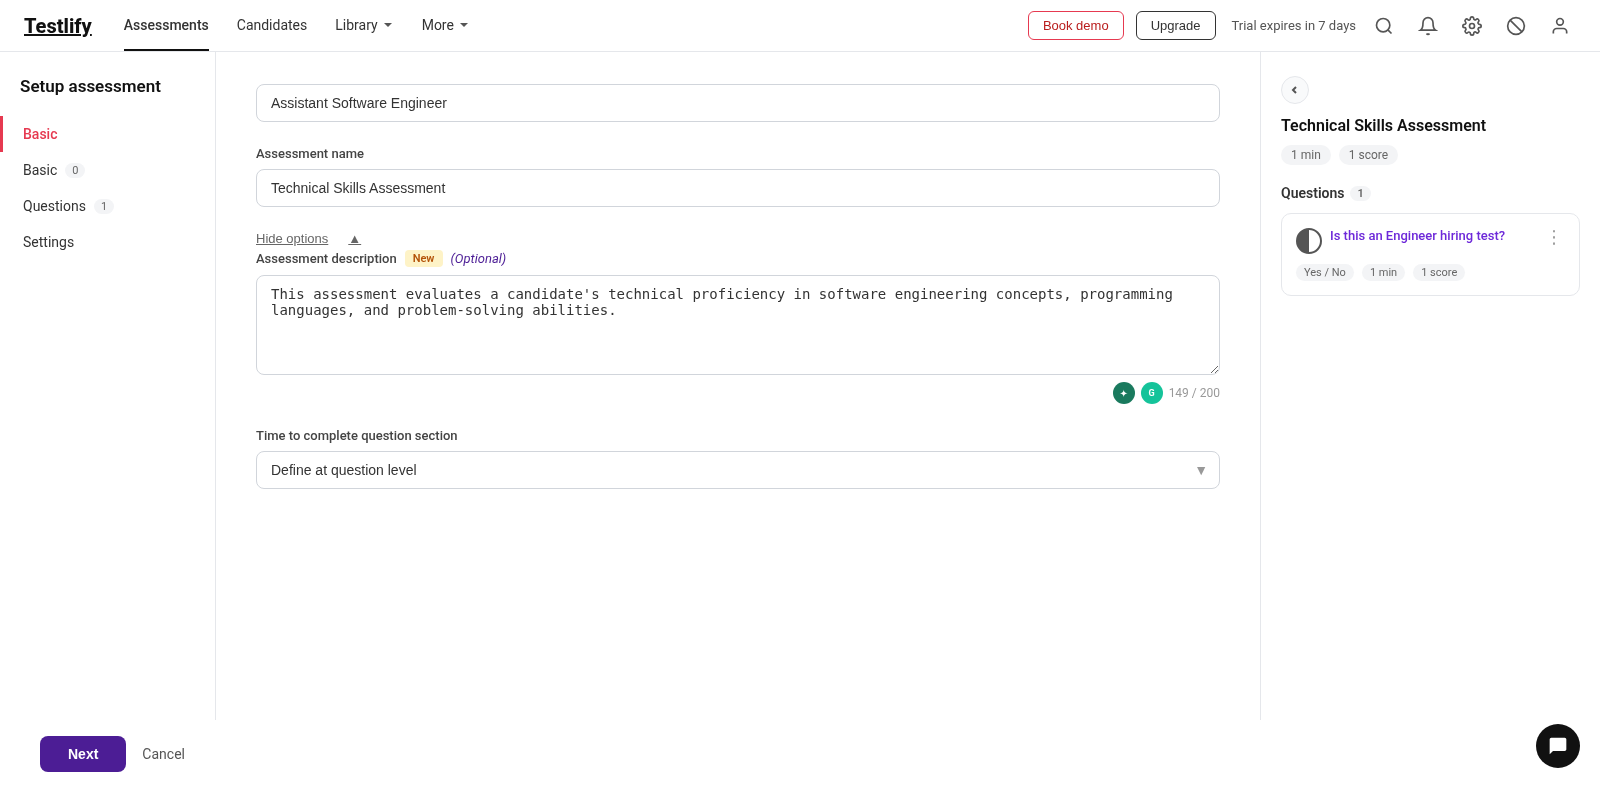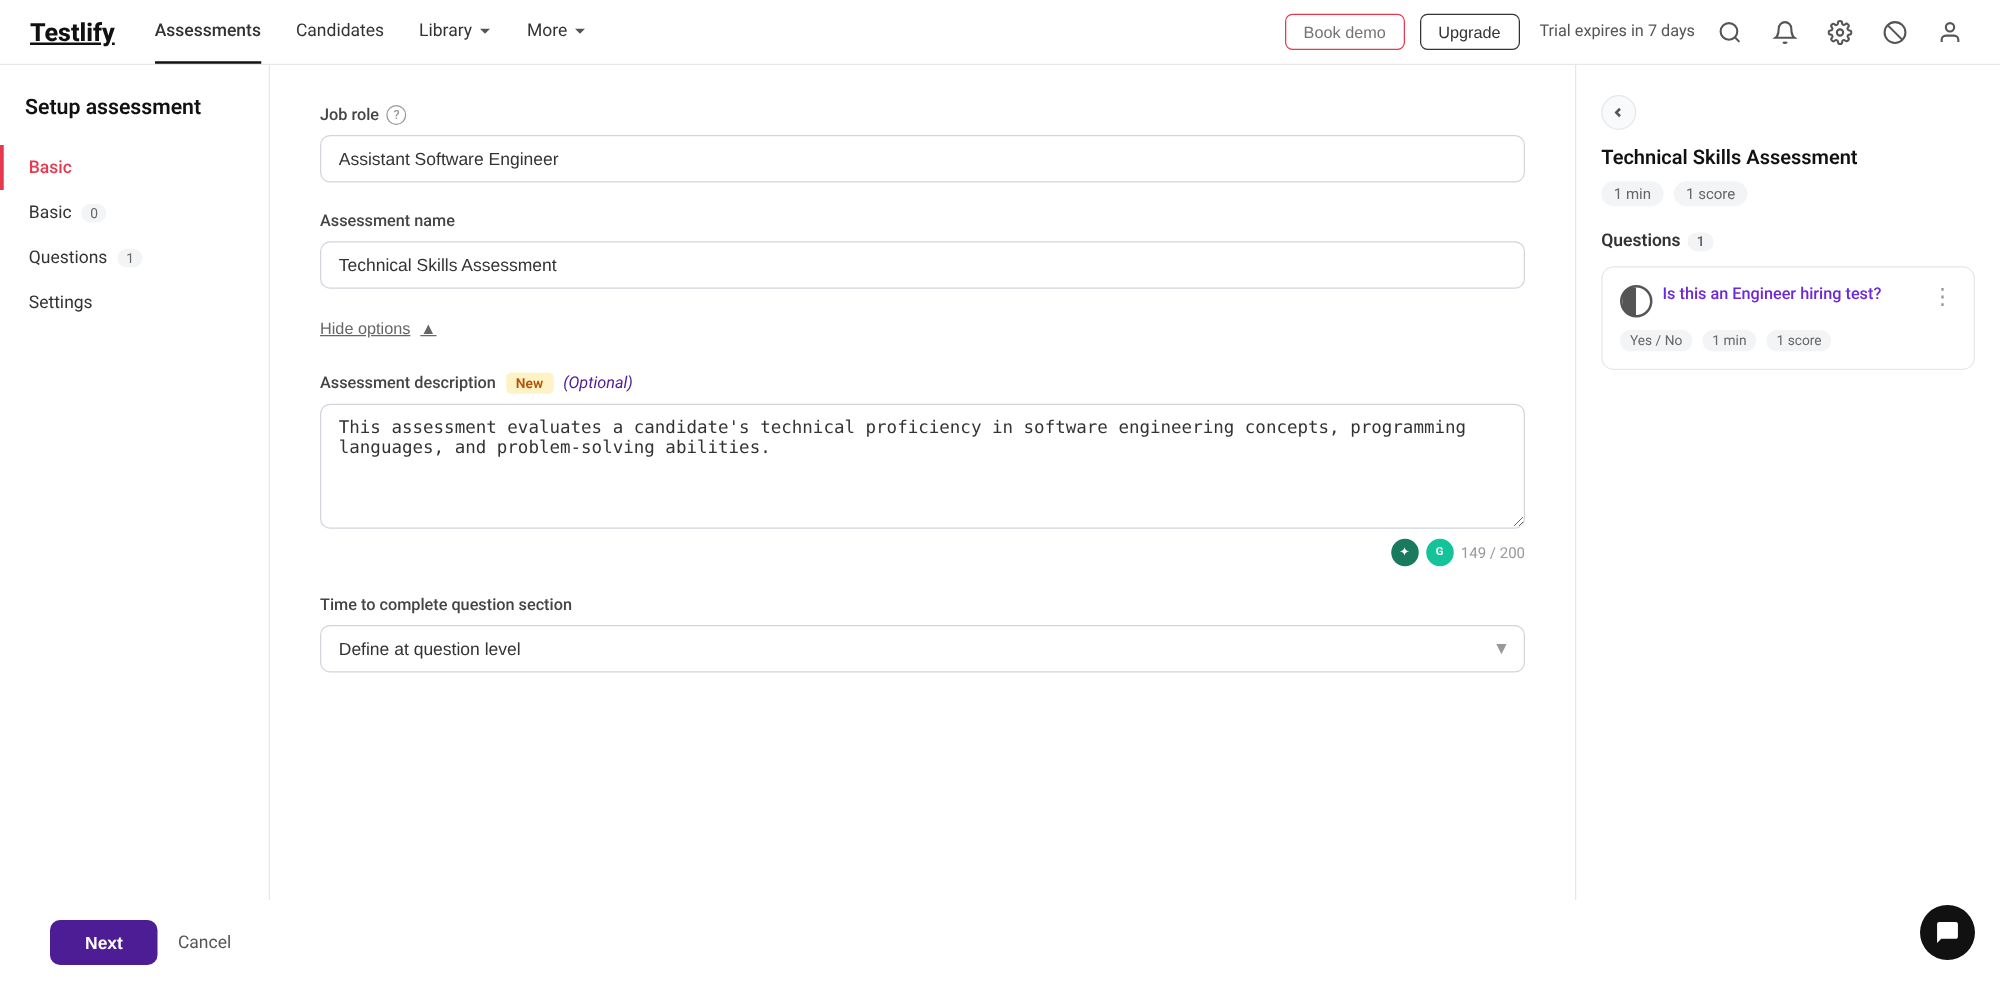--- a/index.html
+++ b/index.html
@@ -17,21 +17,21 @@
     .nav-links { display: flex; align-items: center; gap: 28px; flex: 1; }
     .nav-link {
       font-size: 14px; color: #333; cursor: pointer; text-decoration: none;
       display: flex; align-items: center; gap: 4px; padding: 16px 0;
       border-bottom: 2px solid transparent;
     }
     .nav-link.active { border-bottom: 2px solid #111; font-weight: 500; }
     .nav-link svg { width: 12px; height: 12px; fill: #555; }
     .nav-actions { display: flex; align-items: center; gap: 12px; margin-left: auto; }
     .btn-book-demo {
-      border: 1.5px solid #e63950; color: #737373; background: transparent;
+      border: 1.5px solid #e63950; color: #b91c1c; background: transparent;
       padding: 6px 14px; border-radius: 6px; cursor: pointer; font-size: 13px; font-weight: 500;
     }
     .btn-upgrade {
       border: 1.5px solid #333; color: #333; background: transparent;
       padding: 6px 14px; border-radius: 6px; cursor: pointer; font-size: 13px; font-weight: 500;
     }
     .trial-badge { color: #555; font-size: 13px; margin-left: 4px; }
     .nav-icon-btn {
       background: none; border: none; cursor: pointer; color: #555;
       display: flex; align-items: center; justify-content: center; width: 32px; height: 32px;
@@ -79,22 +79,22 @@
       background: #fff;
     }
     .form-textarea {
       width: 100%; padding: 10px 14px; border: 1px solid #d1d5db;
       border-radius: 8px; font-size: 14px; color: #333; outline: none;
       background: #fff; resize: vertical; min-height: 100px;
     }
 
     .hide-options-btn {
       background: none; border: none; color: #666; font-size: 13px;
-      cursor: pointer; display: flex; align-items: center; gap: 8px;
-      text-decoration: underline; margin-bottom: 28px;
+      cursor: pointer; display: flex; align-items: center; gap: 20px;
+      text-decoration: underline; margin-bottom: 4px;
     }
 
     .desc-label-row {
       display: flex; align-items: center; gap: 8px; margin-bottom: 8px;
     }
     .badge-new {
       background: #fef3c7; color: #b45309; font-size: 11px;
       padding: 2px 8px; border-radius: 4px; font-weight: 600;
     }
     .optional-text { color: #4c1d95; font-style: italic; font-size: 13px; }
@@ -267,24 +267,20 @@
       <span class="sidebar-badge">1</span>
     </div>
     <div class="sidebar-item">
       <span>Settings</span>
     </div>
   </aside>
 
   <div class="main-content">
 
     <div class="form-group">
-      <div class="form-label">
-        <span>Job role</span>
-        <span class="help-icon">?</span>
-      </div>
       <input type="text" class="form-input" value="Assistant Software Engineer" style="">
     </div>
 
     <div class="form-group">
       <div class="form-label">
         <span>Assessment name</span>
       </div>
       <input type="text" class="form-input" value="Technical Skills Assessment" style="">
     </div>
 

